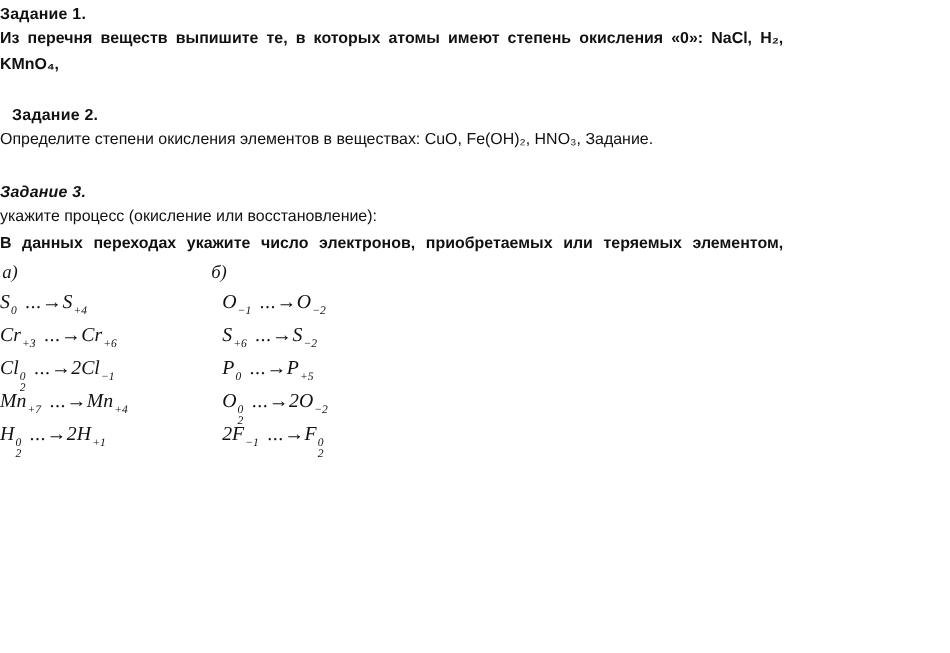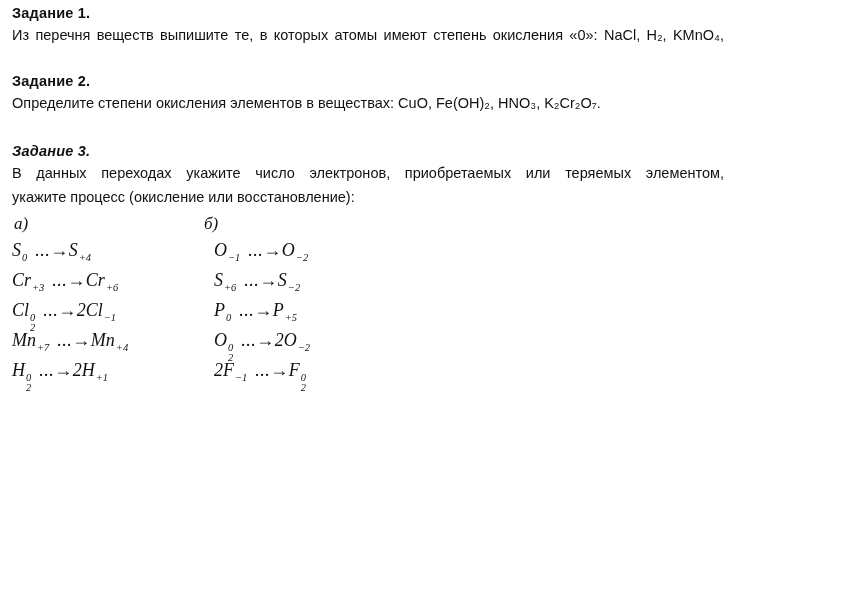--- a/index.html
+++ b/index.html
@@ -1,32 +1,32 @@
 <!DOCTYPE html>
 <html><head>
 <meta charset="utf-8">
 <style>
   html, body { margin:0; padding:0; }
   body {
     width:864px; height:594px; background:#ffffff; color:#111111;
     font-family:"Liberation Sans","DejaVu Sans",sans-serif;
     overflow:hidden;
   }
-  .doc { padding:3px 0 0 12px; width:712px; }
+  .doc { padding:3px 0 0 0; width:712px; }
 
   .task-heading {
     font-weight:bold; font-size:14.5px; line-height:20px;
     letter-spacing:0.2px;
   }
   .task-body {
     font-size:14.5px; line-height:24px; margin:0;
   }
-  .justify-full { text-align:justify; text-align-last:justify; }
+  .justify-full { text-align:justify; text-align-last:justify;font-weight:bold; }
 
-  .mt-t2 { margin-top:24px; }
+  .mt-t2 { margin-top:24px;margin-left:11px; }
   .mt-t3 { margin-top:26px;font-style:italic; }
 
   .columns {
     display:flex; margin-top:4px;
     font-family:"Liberation Serif","DejaVu Serif",serif;
     font-style:italic; font-size:18px;
   }
   .col-a { width:190px; }
   .col-b { flex:1; }
   .col-label { font-size:17px; line-height:22px; padding-left:2px; }
@@ -44,25 +44,25 @@
 </style>
 </head>
 <body>
 
 <div class="doc">
 
   <div class="task-heading">Задание 1.</div>
   <div class="task-body justify-full">Из перечня веществ выпишите те, в которых атомы имеют степень окисления «0»: NaCl, H₂, KMnO₄,</div>
 
   <div class="task-heading mt-t2">Задание 2.</div>
-  <div class="task-body">Определите степени окисления элементов в веществах: CuO, Fe(OH)₂, HNO₃, K₂Cr₂O₇.</div>
+  <div class="task-body">Определите степени окисления элементов в веществах: CuO, Fe(OH)₂, HNO₃, Задание.</div>
 
   <div class="task-heading mt-t3">Задание 3.</div>
+  <div class="task-body">укажите процесс (окисление или восстановление):</div>
   <div class="task-body justify-full">В данных переходах укажите число электронов, приобретаемых или теряемых элементом,</div>
-  <div class="task-body">укажите процесс (окисление или восстановление):</div>
 
   <div class="columns">
     <div class="col-a">
       <div class="col-label">а)</div>
       <div>
   <div class="eq"><span class="coef"></span><span class="base">S</span><span class="scripts">
               <span class="sup">0</span>
               <span class="sub"></span>
             </span><span class="mid">...→</span><span class="coef"></span><span class="base">S</span><span class="scripts">
               <span class="sup">+4</span>

